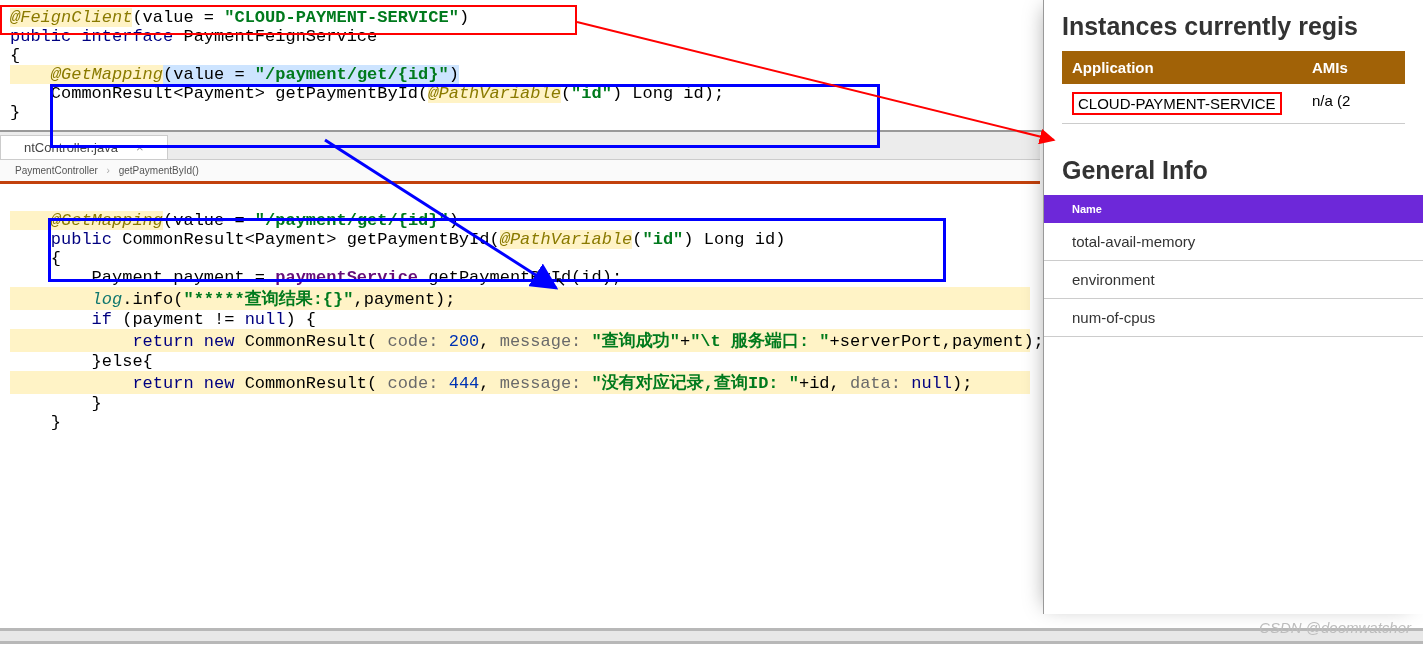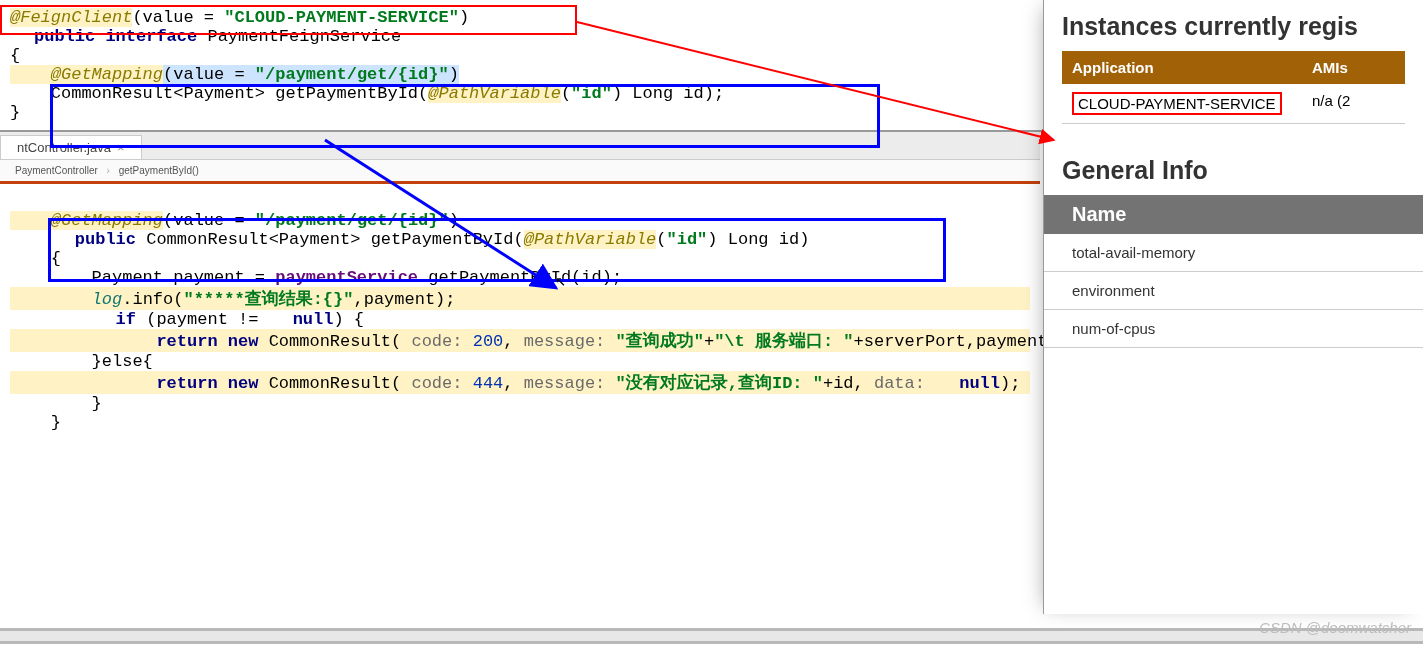--- a/index.html
+++ b/index.html
@@ -19,21 +19,21 @@
   .code-pane-top {
     padding: 8px 10px;
     border: 2px solid #999;
     border-left: none;
     border-top: none;
     width: 1168px;
   }
   .line { white-space: pre; font-family: "Consolas","Courier New",monospace; }
   .hl-yellow { background: #fff3c6; }
   .kw-olive { color: #8a7a00; font-style: italic; }
-  .kw-nav { color: #000080; font-weight: bold; margin-left: 24px; }
+  .kw-nav { color: #000080; font-weight: normal; }
   .str { color: #007a1d; font-weight: bold; }
   .param { color: #6a6a6a; }
   .italic-log { font-style: italic; color:#0f766e;}
   .blue-box-1 {
     position: absolute;
     border: 3px solid #0000ff;
     left: 50px; top: 84px; width: 830px; height: 64px;
     pointer-events: none;
   }
   .red-box-1 {
@@ -45,29 +45,29 @@
   .tab-bar {
     width: 1040px;
     background: #ececec;
     border-bottom: 1px solid #ccc;
     height: 28px;
     display: flex;
     align-items: flex-end;
   }
   .tab {
     background: #fff;
-    padding: 4px 16px;
+    padding: 4px 23px;
     font-family: "Segoe UI", Arial, sans-serif;
     font-size: 13px;
     color: #444;
     border: 1px solid #ccc;
     border-bottom: none;
     display: flex;
     align-items: center;
-    gap: 6px;
+    gap: 18px;
   }
   .tab .x { color:#888; }
   .breadcrumb {
     width: 1040px;
     background: #fafafa;
     border-bottom: 3px solid #c2410c;
     padding: 5px 15px;
     font-family: "Segoe UI", Arial, sans-serif;
     font-size: 10px;
     color: #555;
@@ -121,22 +121,22 @@
   .col-app { width: 240px; }
   .col-ami { flex: 1; }
   .etable-row { border-bottom:1px solid #ccc;}
   .red-box-service {
     border: 2px solid #ff0000;
     padding: 1px 4px;
     display: inline-block;
   }
   .info-table { width:100%; margin-top:4px;}
   .info-header {
-    background: #737373; color:#fff; font-weight: bold;
-    padding: 8px 28px; font-size:20px;
+    background: #6d28d9; color:#fff; font-weight: bold;
+    padding: 8px 28px; font-size:11px;
   }
   .info-row {
     padding: 10px 28px; font-size:15px; border-bottom:1px solid #ccc; color:#333;
   }
   svg.arrows {
     position: absolute;
     left: 0; top: 0;
     width: 1423px; height: 664px;
     pointer-events: none;
   }

